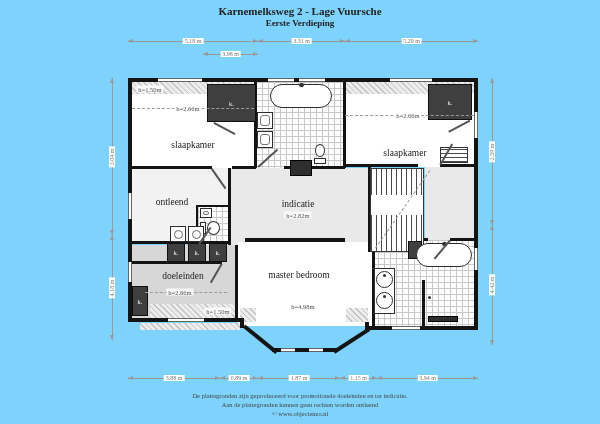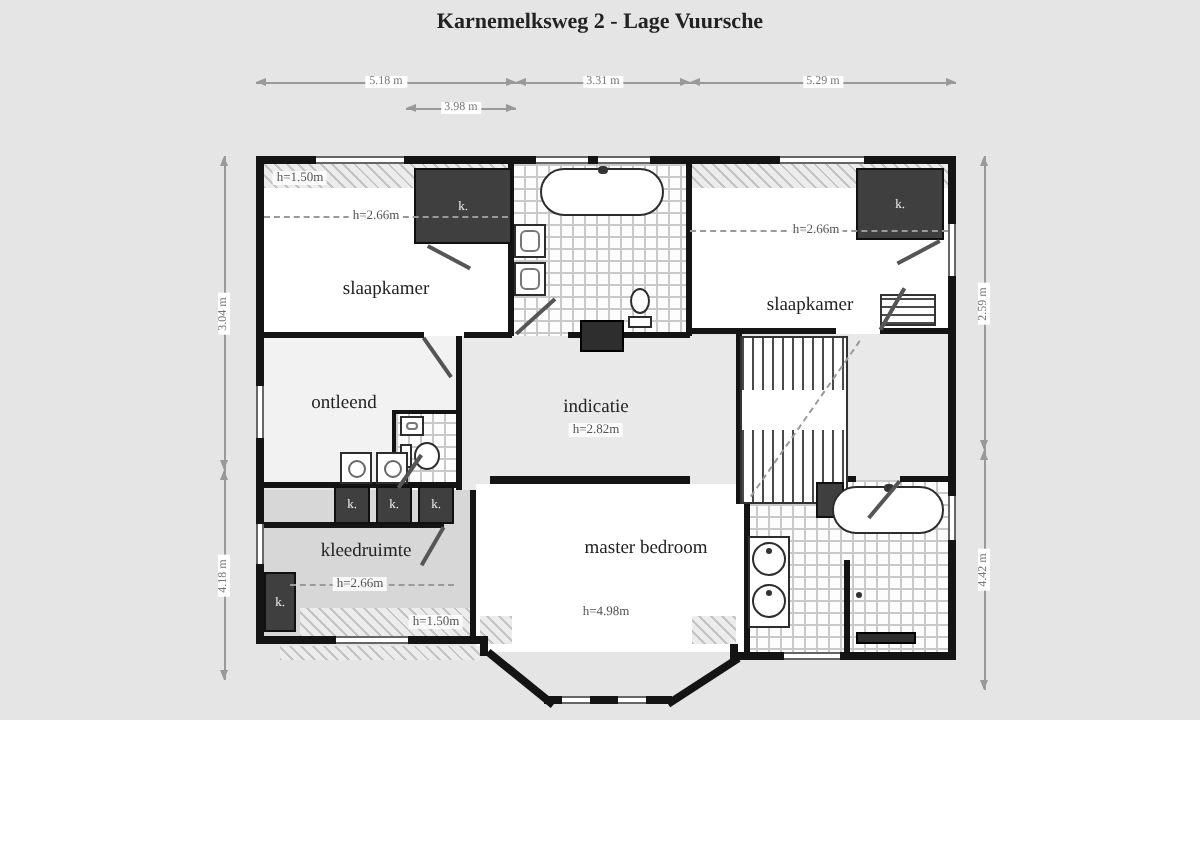--- a/index.html
+++ b/index.html
@@ -1,16 +1,16 @@
 <!DOCTYPE html>
 <html><head>
 <meta charset="utf-8">
 <style>
   html,body{margin:0;padding:0;background:#fff;}
-  #stage{position:relative;width:600px;height:360px;background:#e5e5e5;overflow:hidden;
+  #stage{position:relative;width:600px;height:424px;background:#7dd3fc;overflow:hidden;
          font-family:"Liberation Serif", serif;color:#222;}
   .abs{position:absolute;}
   .title1{width:600px;text-align:center;top:5px;left:0;font-size:11px;font-weight:bold;}
   .title2{width:600px;text-align:center;top:18px;left:0;font-size:9px;font-weight:bold;}
   .footer{width:600px;text-align:center;left:0;font-size:6.5px;color:#444;line-height:1.35;}
   
   .wall{position:absolute;background:#141414;}
   .win{position:absolute;background:#fff;border-top:1px solid #666;border-bottom:1px solid #666;box-sizing:border-box;}
   .winv{position:absolute;background:#fff;border-left:1px solid #666;border-right:1px solid #666;box-sizing:border-box;}
   
@@ -63,20 +63,21 @@
               border-right:2.5px solid transparent;border-top:5px solid #999;}
   .dlv span{position:absolute;top:50%;left:0;transform:translate(-50%,-50%) rotate(-90deg);background:#fff;
             padding:0 2px;font-size:6px;color:#777;white-space:nowrap;}
 </style>
 </head>
 <body>
 
 <div id="stage">
 
   <div class="abs title1">Karnemelksweg 2 - Lage Vuursche</div>
+  <div class="abs title2">Eerste Verdieping</div>
 
   <div class="dlh" style="left:128px;top:41px;width:130px;">
       <span>5.18 m</span>
     </div>
   <div class="dlh" style="left:258px;top:41px;width:87px;">
       <span>3.31 m</span>
     </div>
   <div class="dlh" style="left:345px;top:41px;width:133px;">
       <span>5.29 m</span>
     </div>
@@ -263,24 +264,24 @@
   <div class="lbl" style="left:193px;top:145px;">slaapkamer</div>
 
   <div class="note" style="left:408px;top:115px;">h=2.66m</div>
   <div class="lbl" style="left:405px;top:153px;">slaapkamer</div>
 
   <div class="lbl" style="left:172px;top:202px;">ontleend</div>
 
   <div class="lbl" style="left:298px;top:204px;">indicatie</div>
   <div class="note" style="left:298px;top:215px;">h=2.82m</div>
 
-  <div class="lbl" style="left:183px;top:276px;">kleedruimte</div>
+  <div class="lbl" style="left:183px;top:276px;">doeleinden</div>
   <div class="note" style="left:180px;top:292px;">h=2.66m</div>
   <div class="note" style="left:218px;top:311px;">h=1.50m</div>
 
-  <div class="lbl wrap" style="left:299px;top:275px;margin-left:24px;">master bedroom</div>
+  <div class="lbl wrap" style="left:299px;top:275px;">master bedroom</div>
   <div class="note" style="left:303px;top:306px;">h=4.98m</div>
 
   <div class="abs footer" style="top:392px;">De plattegronden zijn geproduceerd voor promotionele doeleinden en ter indicatie.</div>
   <div class="abs footer" style="top:401px;">Aan de plattegronden kunnen geen rechten worden ontleend</div>
   <div class="abs footer" style="top:410px;">© www.objectenzo.nl</div>
 
 </div>
 
 </body></html>

